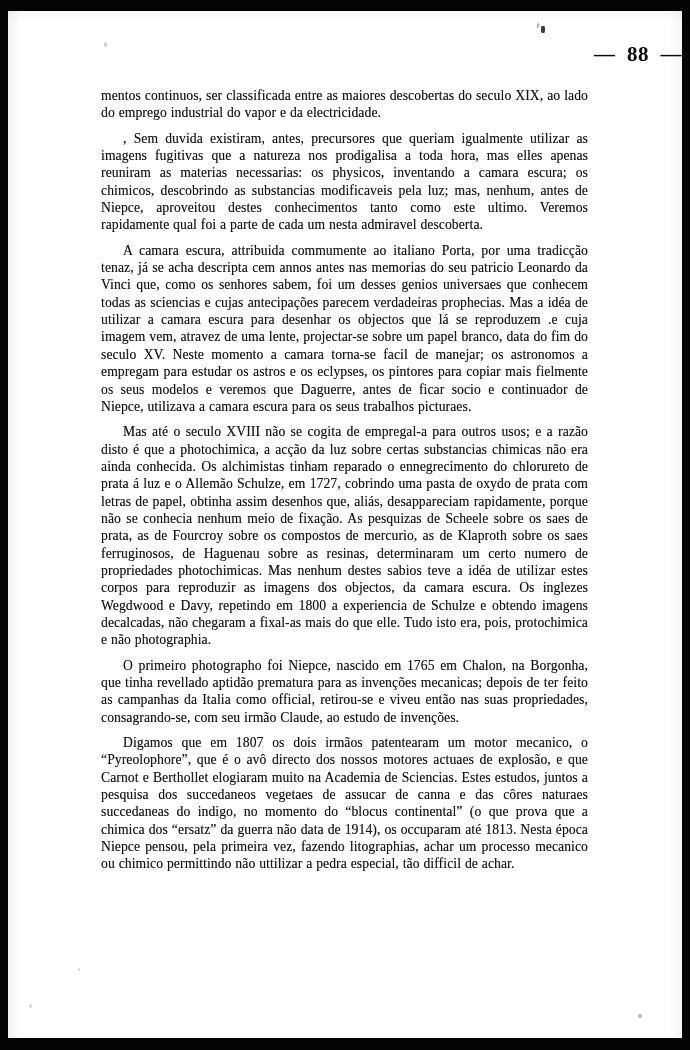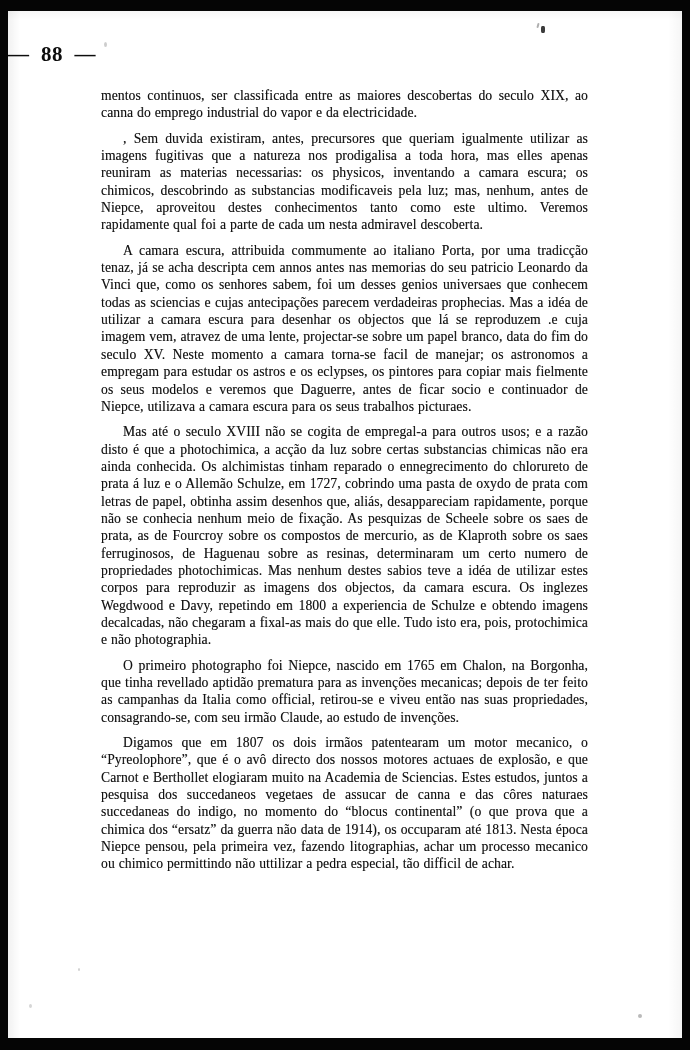--- a/index.html
+++ b/index.html
@@ -61,21 +61,21 @@
   .speck-d { left: 630px; top: 1003px;width: 4px; height: 4px; opacity: .30; }
   .speck-e { left: 21px;  top: 993px; width: 3px; height: 4px; opacity: .18; }
   .speck-f { left: 70px;  top: 957px; width: 2px; height: 3px; opacity: .20; }
 
   
   .page-header {
     position: absolute;
     left: 0;
     top: 31px;
     width: 674px;
-    text-align: left;
+    text-align: right;
   }
   .folio {
     display: inline-block;
     font-family: "Liberation Serif", "DejaVu Serif", serif;
     font-size: 21px;
     font-weight: 700;
     letter-spacing: 0.5px;
     color: #0d0d0d;
     white-space: pre;
   }
@@ -124,21 +124,21 @@
     <span class="speck speck-c"></span>
     <span class="speck speck-d"></span>
     <span class="speck speck-e"></span>
     <span class="speck speck-f"></span>
 
     <div class="page-header">
       <span class="folio">—  88  —</span>
     </div>
 
     <div class="text-block">
-      <p class="para">mentos continuos, ser classificada entre as maiores descobertas do seculo XIX, ao canna do emprego industrial  do vapor e da electricidade.</p>
+      <p class="para">mentos continuos, ser classificada entre as maiores descobertas do seculo XIX, ao lado do emprego industrial  do vapor e da electricidade.</p>
       <p class="para indent">, Sem duvida existiram, antes, precursores que queriam igualmente utilizar as imagens fugitivas que a natureza nos prodigalisa a toda hora, mas elles apenas reuniram as materias necessarias: os physicos, inventando a camara escura; os chimicos, descobrindo as substancias modificaveis pela luz;  mas,  nenhum, antes de Niepce, aproveitou destes conhecimentos tanto como este ultimo. Veremos rapidamente qual foi a parte de cada um nesta admiravel descoberta.</p>
       <p class="para indent">A camara escura, attribuida commumente ao italiano Porta, por uma tradicção tenaz, já se acha descripta cem annos antes nas memorias do seu patricio Leonardo da Vinci que,  como os senhores sabem, foi um desses genios universaes que conhecem todas as sciencias e cujas antecipações parecem verdadeiras prophecias. Mas a idéa de utilizar a camara escura para desenhar os objectos que lá se reproduzem .e cuja imagem vem, atravez de uma lente, projectar-se sobre um papel branco, data do fim  do seculo XV. Neste momento a camara torna-se facil de manejar; os astronomos a empregam para estudar os astros e os eclypses, os pintores para copiar mais fielmente os seus modelos e veremos que Daguerre, antes de ficar socio e continuador de Niepce, utilizava a camara escura para os seus trabalhos picturaes.</p>
       <p class="para indent">Mas até o seculo XVIII não se cogita de empregal-a para outros usos; e a razão disto é que a photochimica, a acção da luz sobre certas substancias chimicas não era ainda conhecida. Os alchimistas tinham reparado o ennegrecimento do chlorureto de prata á luz e o Allemão Schulze, em 1727, cobrindo uma pasta de oxydo de prata com letras de papel, obtinha assim desenhos que, aliás, desappareciam rapidamente, porque não se conhecia nenhum meio de fixação. As pesquizas de Scheele sobre os saes de prata, as de Fourcroy sobre os compostos de mercurio, as de Klaproth sobre os saes ferruginosos, de Haguenau sobre as resinas, determinaram um certo numero de propriedades photochimicas. Mas nenhum destes sabios teve a idéa de utilizar estes corpos para reproduzir as imagens dos objectos, da camara escura. Os inglezes Wegdwood e Davy, repetindo em 1800 a experiencia de Schulze e obtendo imagens decalcadas, não chegaram a fixal-as mais do que elle. Tudo isto era, pois, protochimica e não photographia.</p>
       <p class="para indent">O primeiro photographo foi Niepce, nascido em  1765  em Chalon, na Borgonha, que tinha revellado aptidão prematura para as invenções mecanicas; depois de ter feito as campanhas da Italia como official, retirou-se e viveu então nas suas propriedades, consagrando-se, com seu irmão Claude, ao estudo de invenções.</p>
       <p class="para indent">Digamos que em 1807 os dois irmãos patentearam um motor mecanico, o “Pyreolophore”, que é o avô directo dos nossos motores actuaes de explosão, e que Carnot e Berthollet elogiaram muito na Academia de Sciencias. Estes estudos, juntos a pesquisa dos succedaneos vegetaes de assucar de canna e das côres naturaes succedaneas do indigo, no momento do “blocus continental” (o que prova que a chimica dos “ersatz” da guerra não data de 1914), os occuparam até 1813. Nesta época Niepce pensou, pela primeira vez, fazendo litographias, achar um processo mecanico ou chimico permittindo não uttilizar a pedra especial, tão difficil de achar.</p>
     </div>
 
   </div>
 </div>
 

